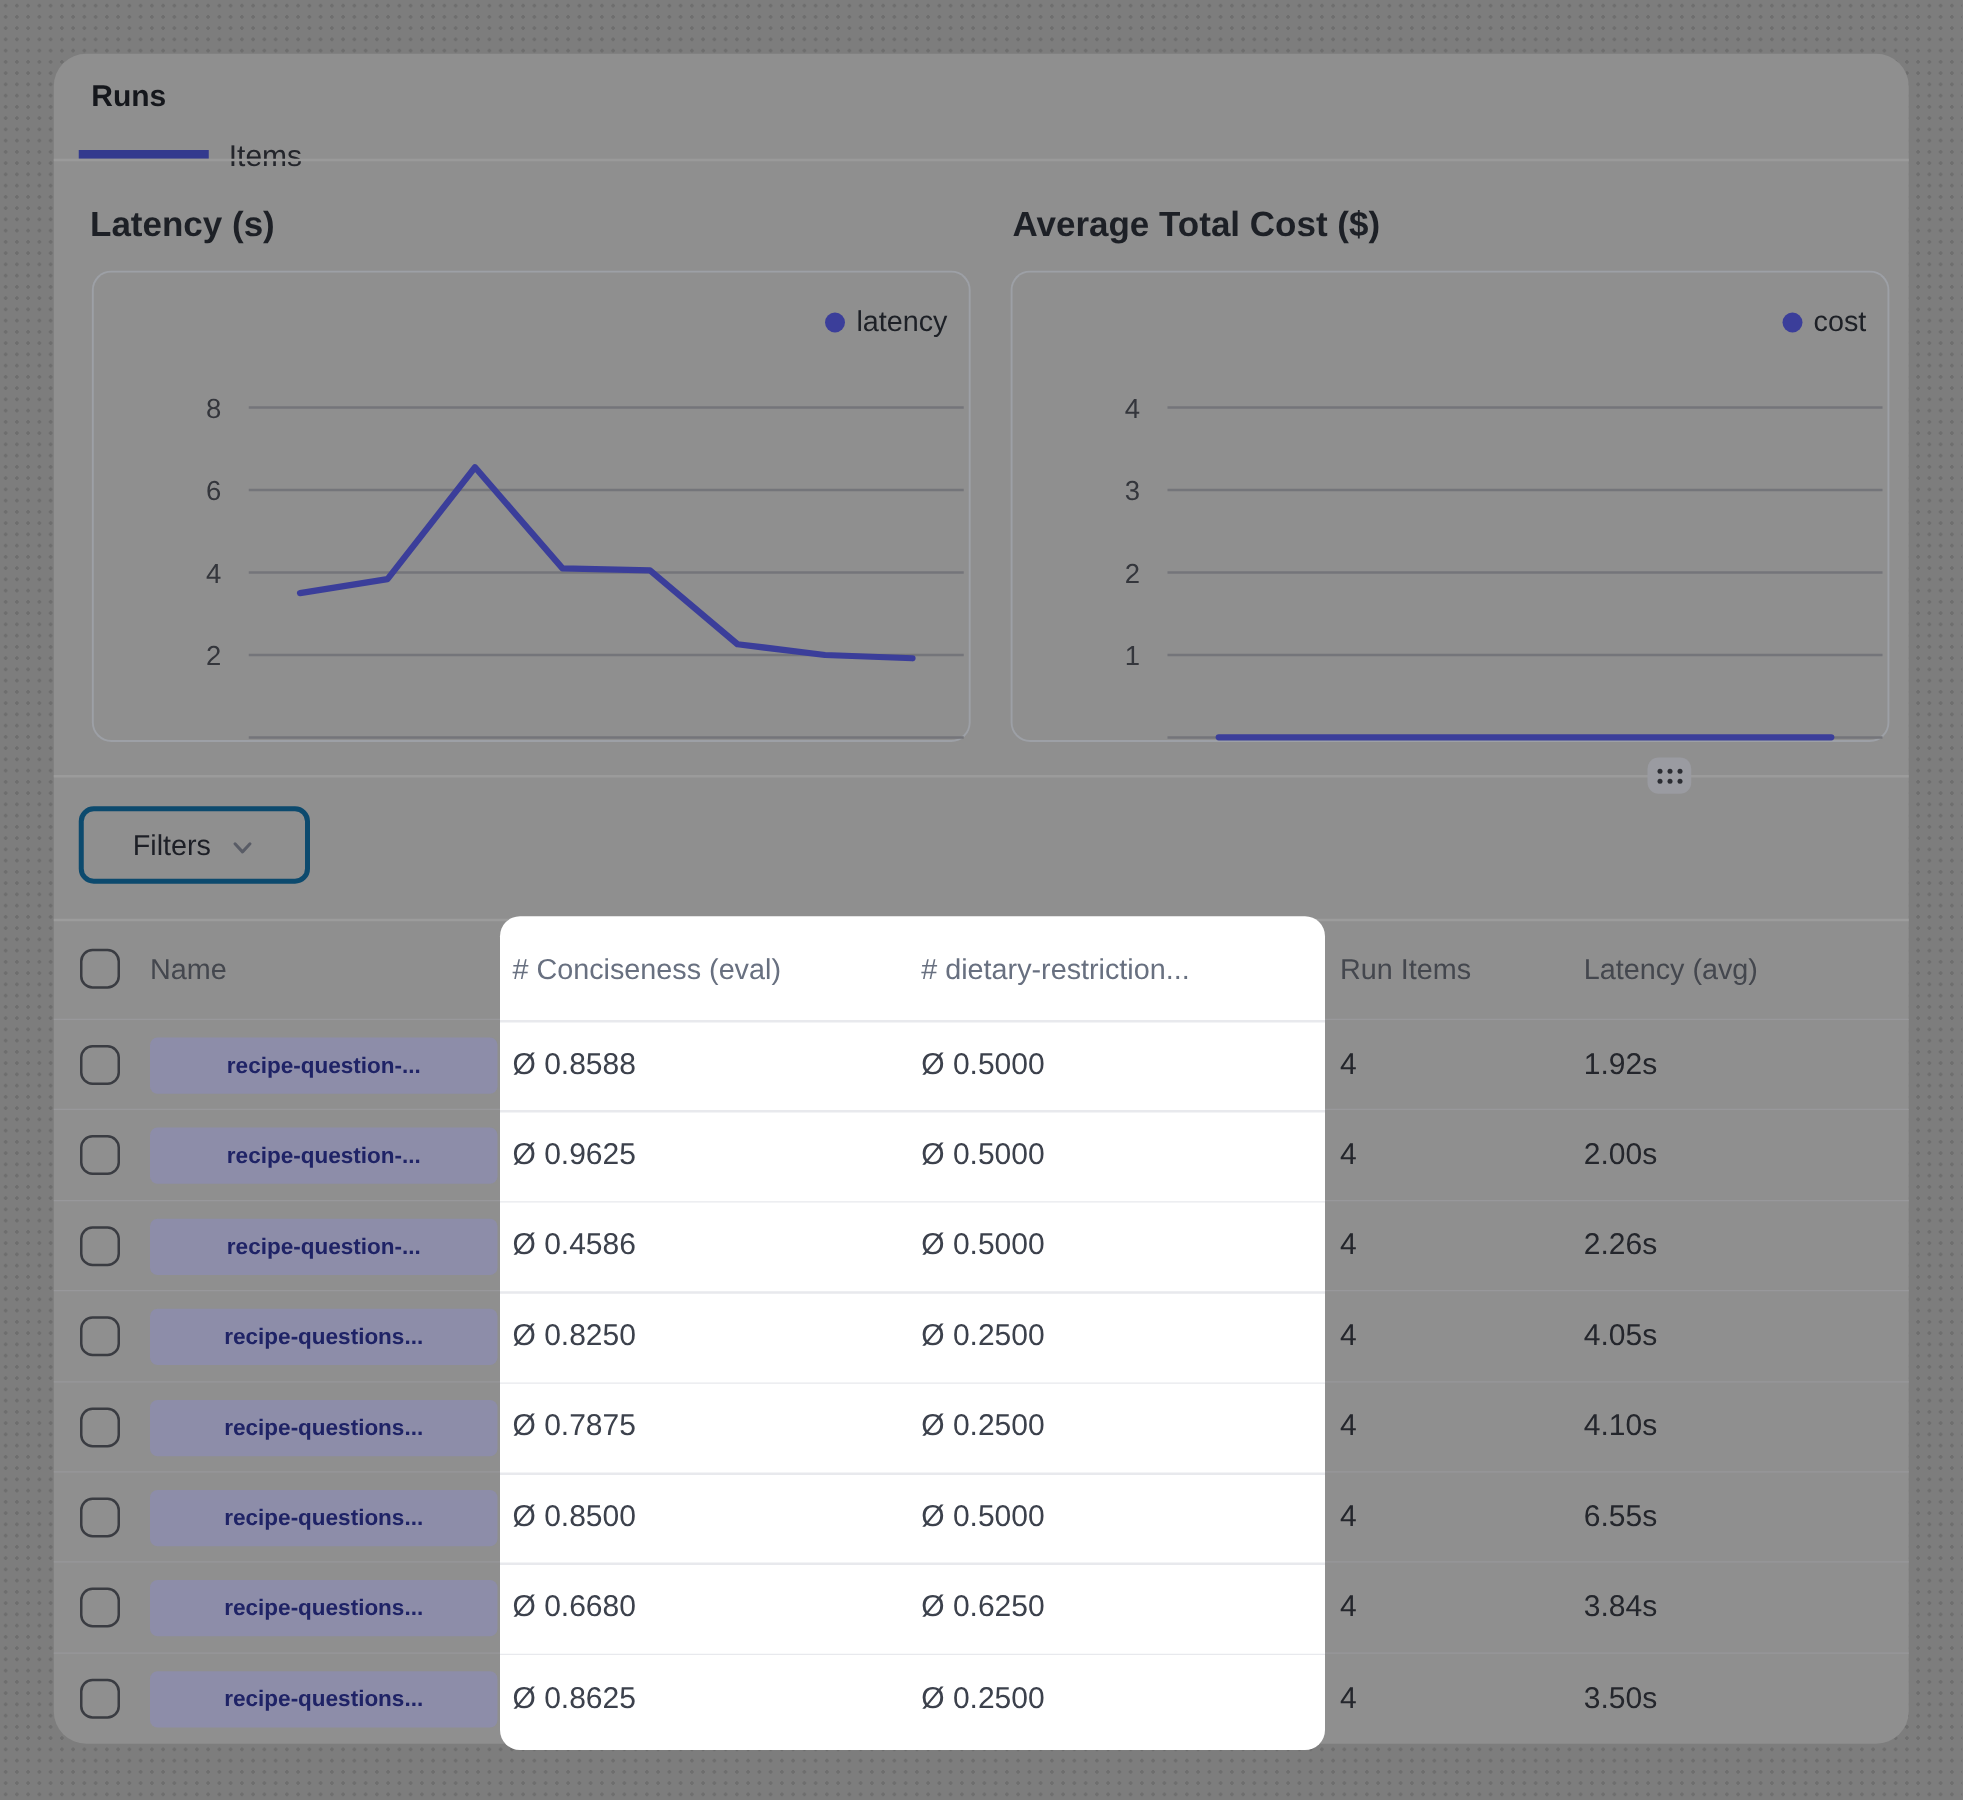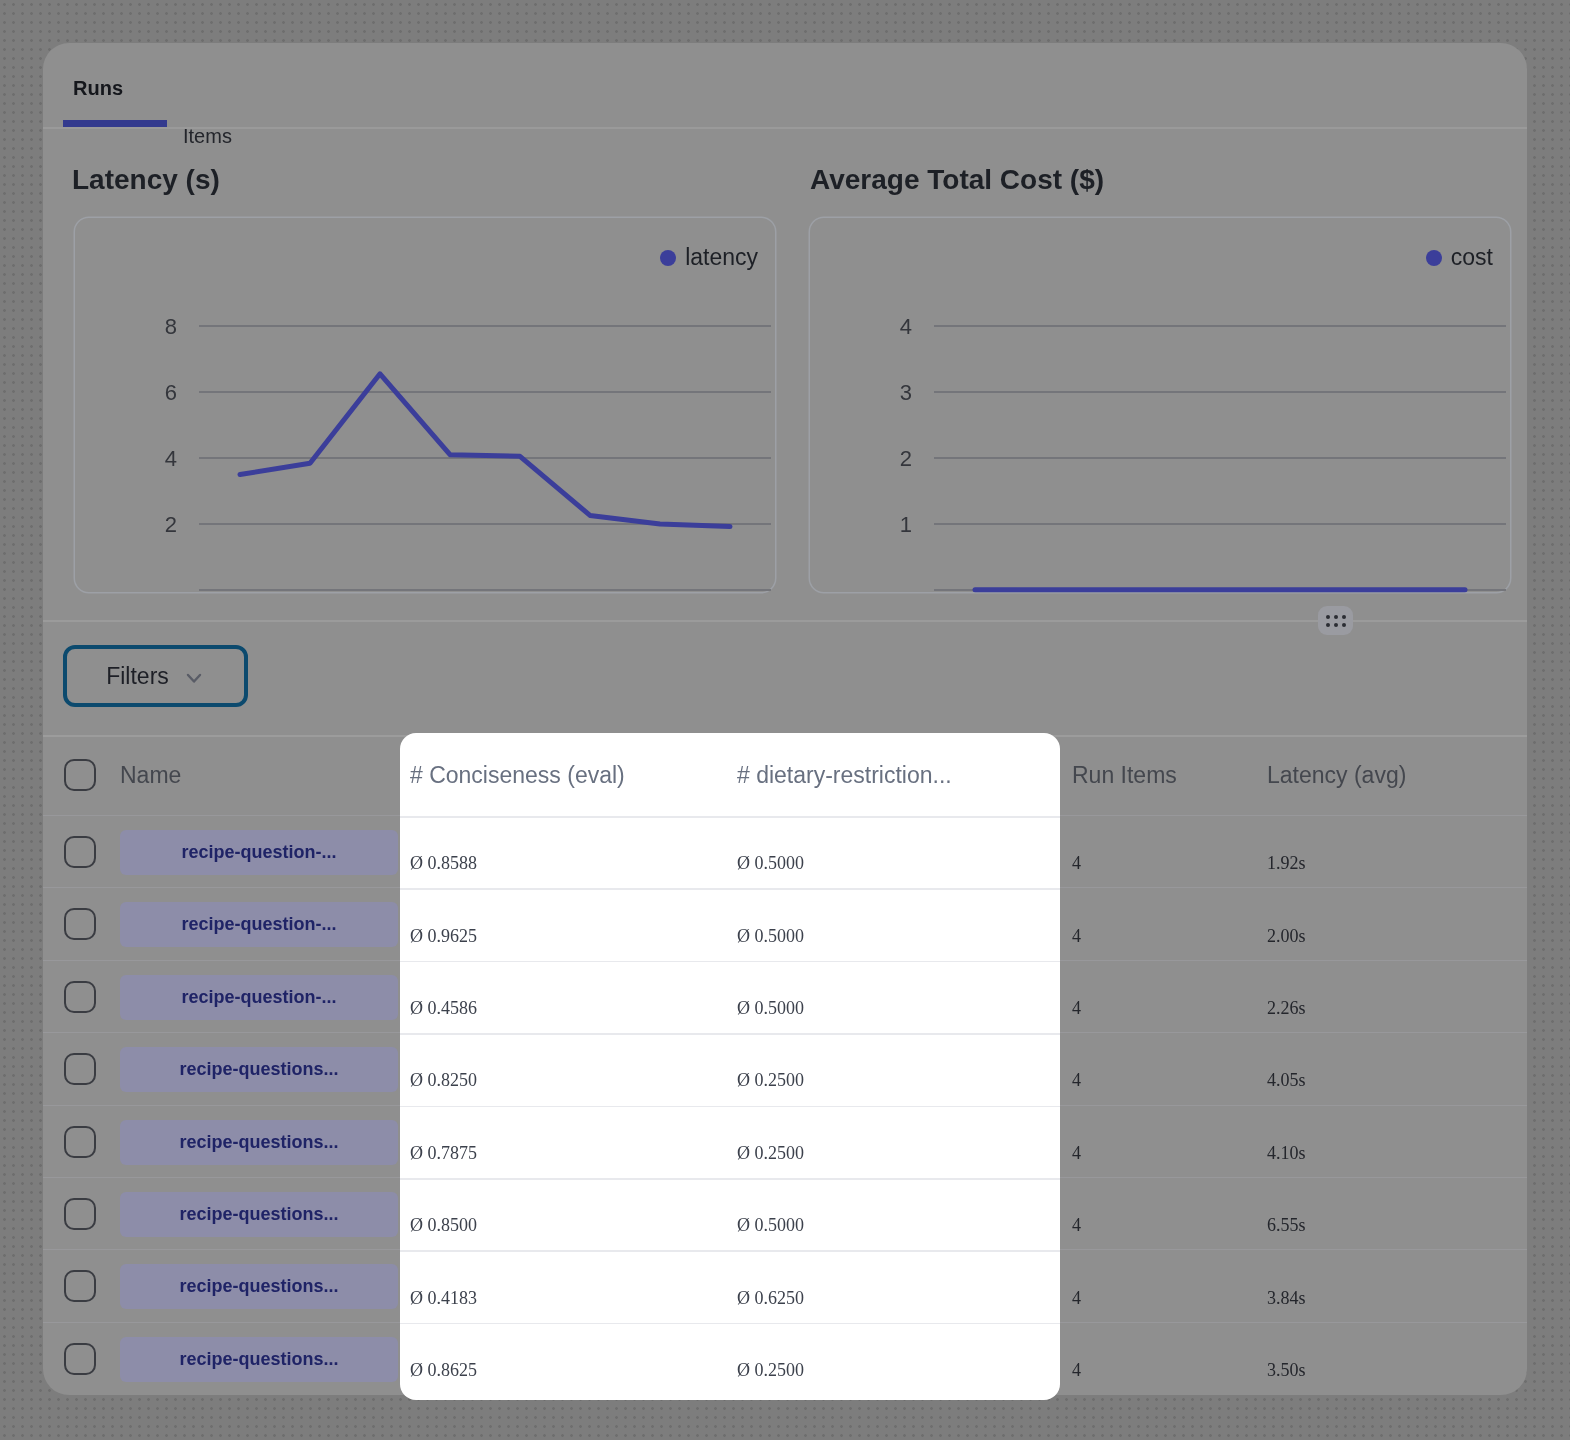--- a/index.html
+++ b/index.html
@@ -4,21 +4,21 @@
 <style>
   html,body{margin:0;padding:0;background:#7d7d7d;}
   .page{position:relative;width:1570px;height:1440px;overflow:hidden;
         font-family:"Liberation Sans",sans-serif;
         background-color:#7d7d7d;
         background-image:radial-gradient(#6e6e6e 1.3px, transparent 1.5px);
         background-size:9px 9px;}
   .card{position:absolute;left:43px;top:43px;width:1484px;height:1352px;
         background:#8f8f8f;border-radius:26px;}
   
-  .tab{position:absolute;top:34px;font-size:20px;color:#23252b;}
+  .tab{position:absolute;top:21px;font-size:24px;color:#23252b;}
   .tab-runs{left:30px;font-weight:700;color:#15171c;}
   .tab-items{left:140px;font-weight:500;margin-top:48px;}
   .tab-underline{position:absolute;left:20px;top:77px;width:104px;height:7px;background:#333a8e;}
   .tabs-border{position:absolute;left:0;top:84px;width:100%;height:1.5px;background:#9a9a9a;}
   
   .chart-title{position:absolute;top:121px;font-size:28px;font-weight:700;color:#1d2026;}
   .ct-lat{left:29px}.ct-cost{left:767px}
   .chart-card{position:absolute;top:175px;width:700px;height:374px;border-radius:14px;
               box-shadow:0 0 0 1.5px #9da0a6;}
   .cc-lat{left:32px}.cc-cost{left:767px}
@@ -49,22 +49,22 @@
   .checkbox{position:absolute;left:21px;width:32px;height:32px;border:2.5px solid #3a3c42;
             border-radius:10px;box-sizing:border-box;background:transparent;}
   .thead .checkbox{top:24px;}
   .row{position:absolute;left:0;width:100%;height:72.4px;
        border-bottom:1.5px solid #98989b;box-sizing:border-box;}
   .row.last{border-bottom:none;}
   .row .checkbox{top:20px;}
   .badge{position:absolute;left:77px;top:14px;width:278px;height:45px;border-radius:6px;
          background:#8d8da9;display:flex;align-items:center;justify-content:center;
          font-size:18px;font-weight:700;color:#1f2366;white-space:nowrap;}
-  .cell{position:absolute;top:12px;height:100%;display:flex;align-items:center;
-        font-size:18px;color:#24262c;white-space:nowrap;font-family:Liberation Serif, serif;}
+  .cell{position:absolute;top:0;height:100%;display:flex;align-items:center;
+        font-size:24px;color:#24262c;white-space:nowrap;}
   .cell.hl{color:#3c414c;z-index:2;}
   .c-conc{left:367px}.c-diet{left:694px}.c-run{left:1029px}.c-lat{left:1224px}
   
   .spotlight{position:absolute;left:357px;top:690px;width:660px;height:667px;background:#ffffff;
              border-radius:16px;z-index:1;}
   .sl-line{position:absolute;left:0;width:100%;height:1.5px;background:#e8e9ed;}
 </style>
 </head>
 <body>
 
@@ -190,21 +190,21 @@
           <span class="checkbox"></span>
           <span class="badge">recipe-questions...</span>
           <span class="cell c-conc hl">Ø 0.8500</span>
           <span class="cell c-diet hl">Ø 0.5000</span>
           <span class="cell c-run">4</span>
           <span class="cell c-lat">6.55s</span>
         </div>
         <div class="row" style="top: 1207.4px;">
           <span class="checkbox"></span>
           <span class="badge">recipe-questions...</span>
-          <span class="cell c-conc hl">Ø 0.4183</span>
+          <span class="cell c-conc hl">Ø 0.6680</span>
           <span class="cell c-diet hl">Ø 0.6250</span>
           <span class="cell c-run">4</span>
           <span class="cell c-lat">3.84s</span>
         </div>
         <div class="row last" style="top: 1279.8px;">
           <span class="checkbox"></span>
           <span class="badge">recipe-questions...</span>
           <span class="cell c-conc hl">Ø 0.8625</span>
           <span class="cell c-diet hl">Ø 0.2500</span>
           <span class="cell c-run">4</span>

